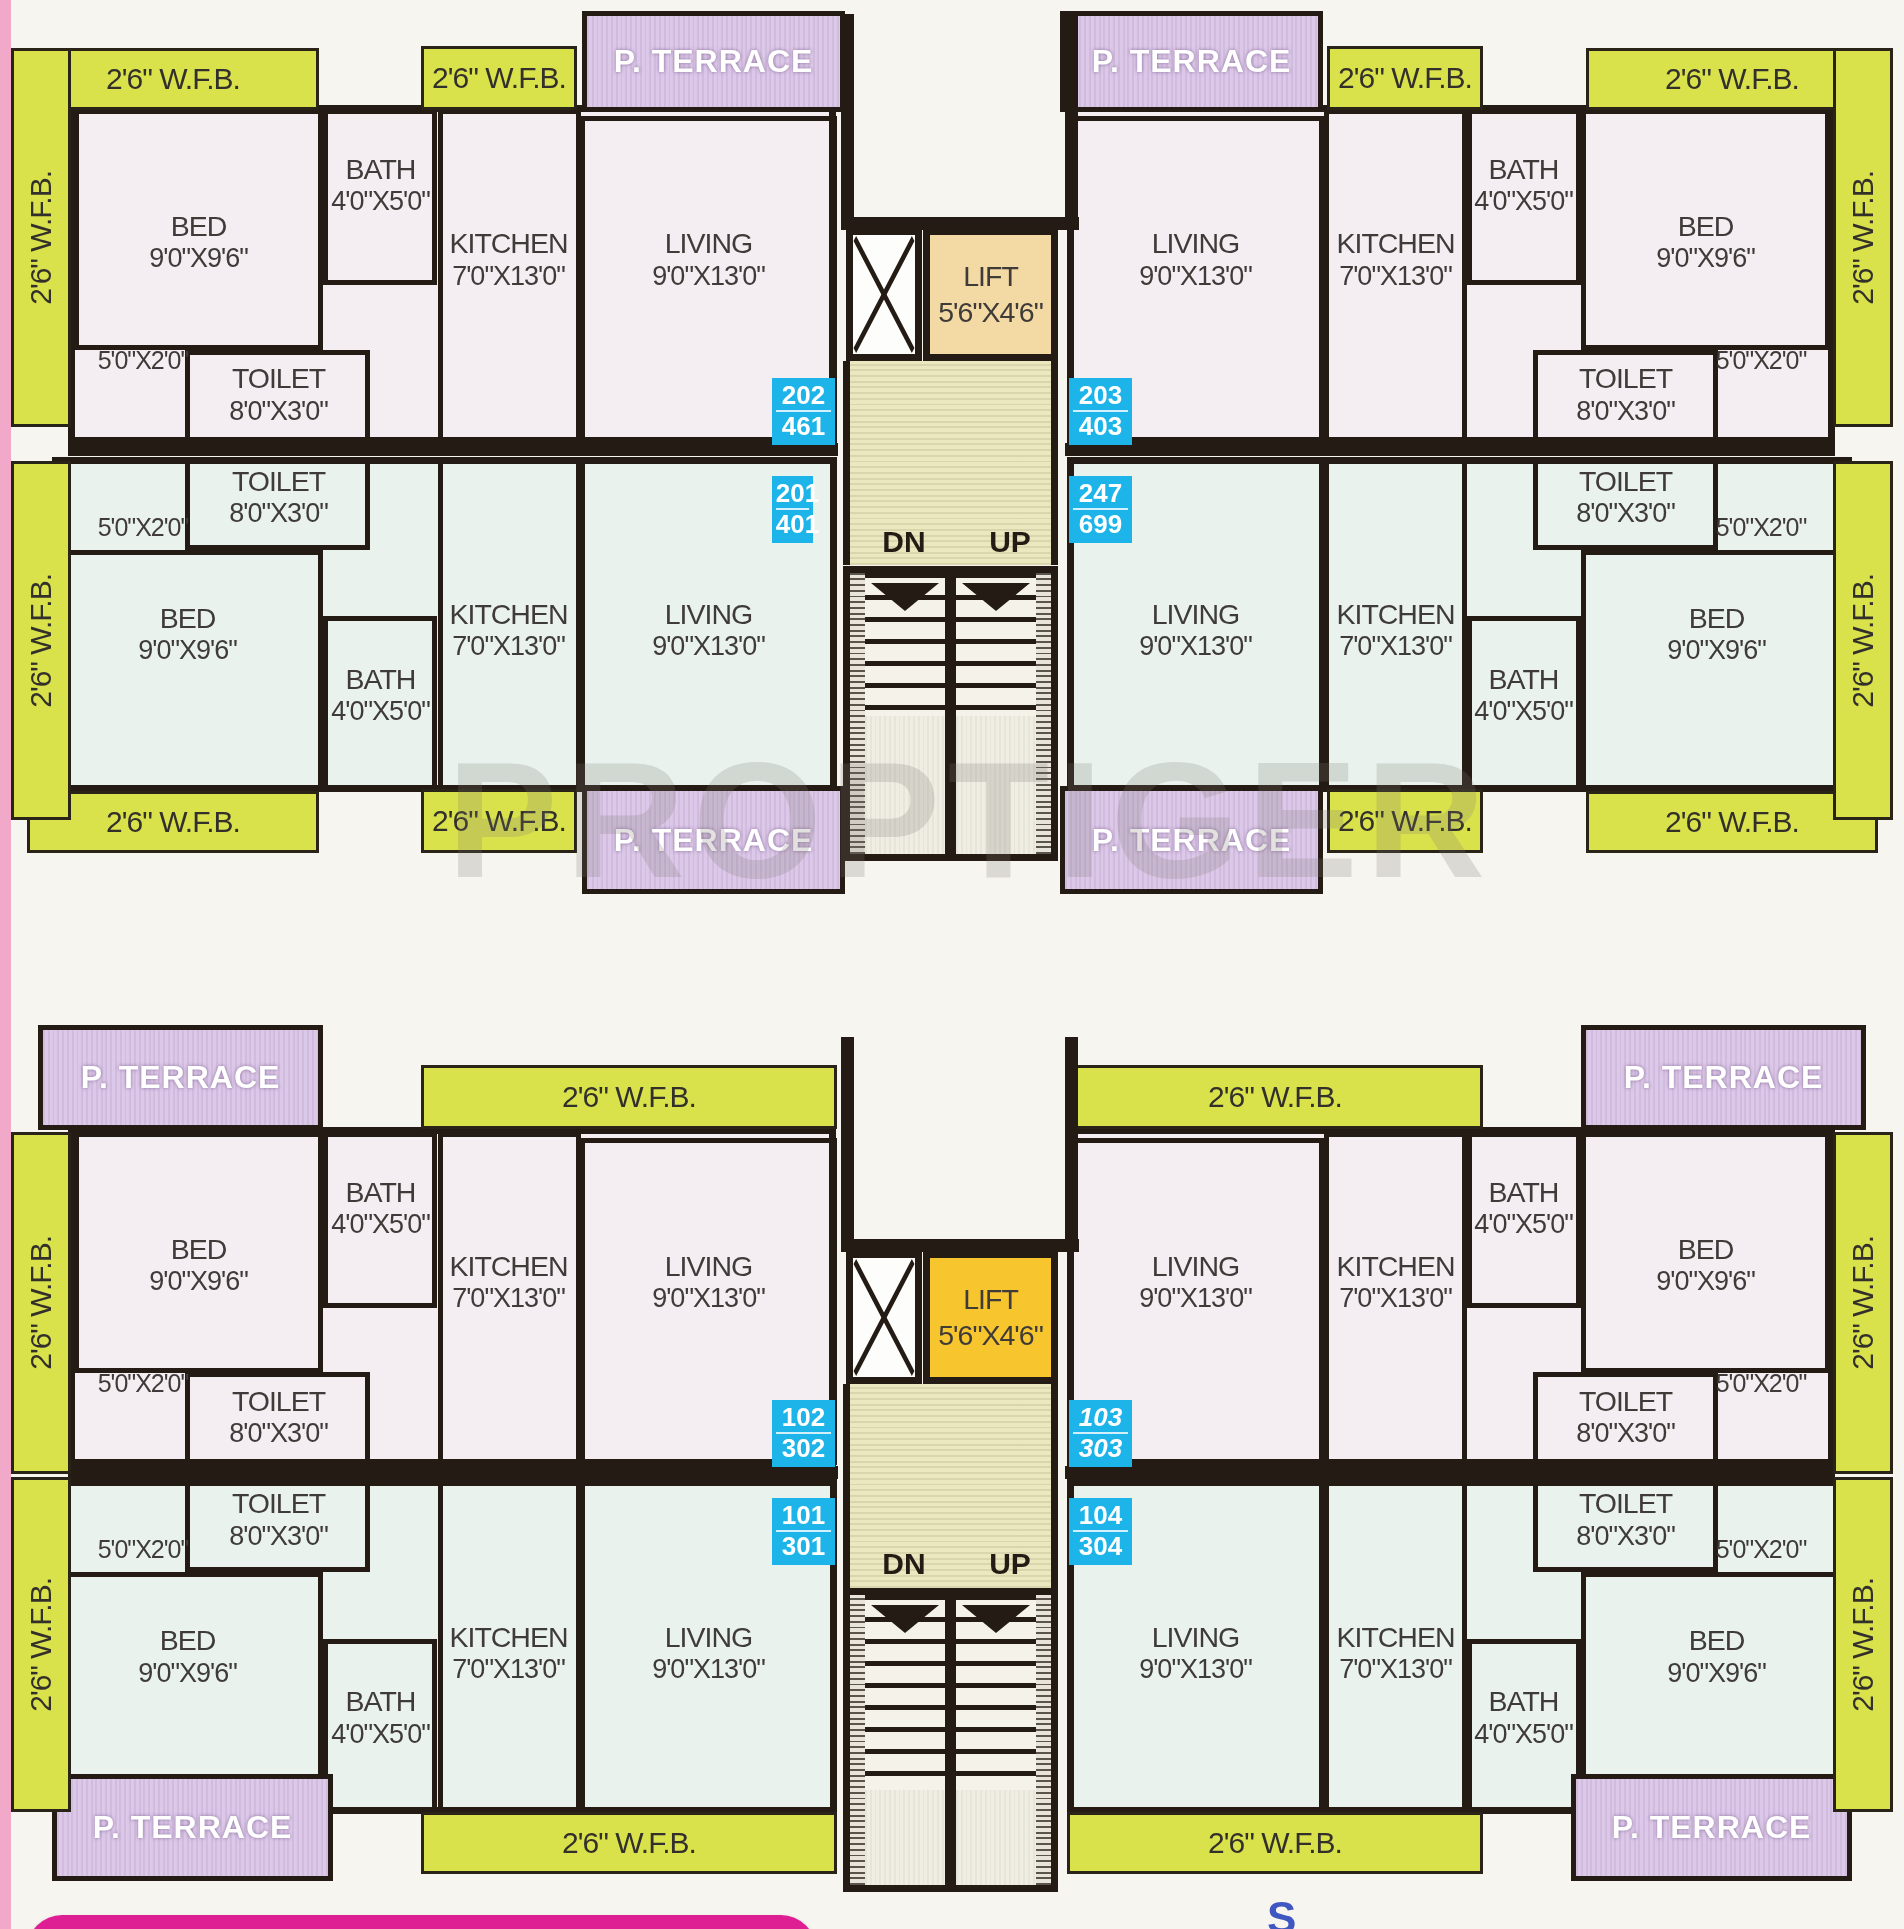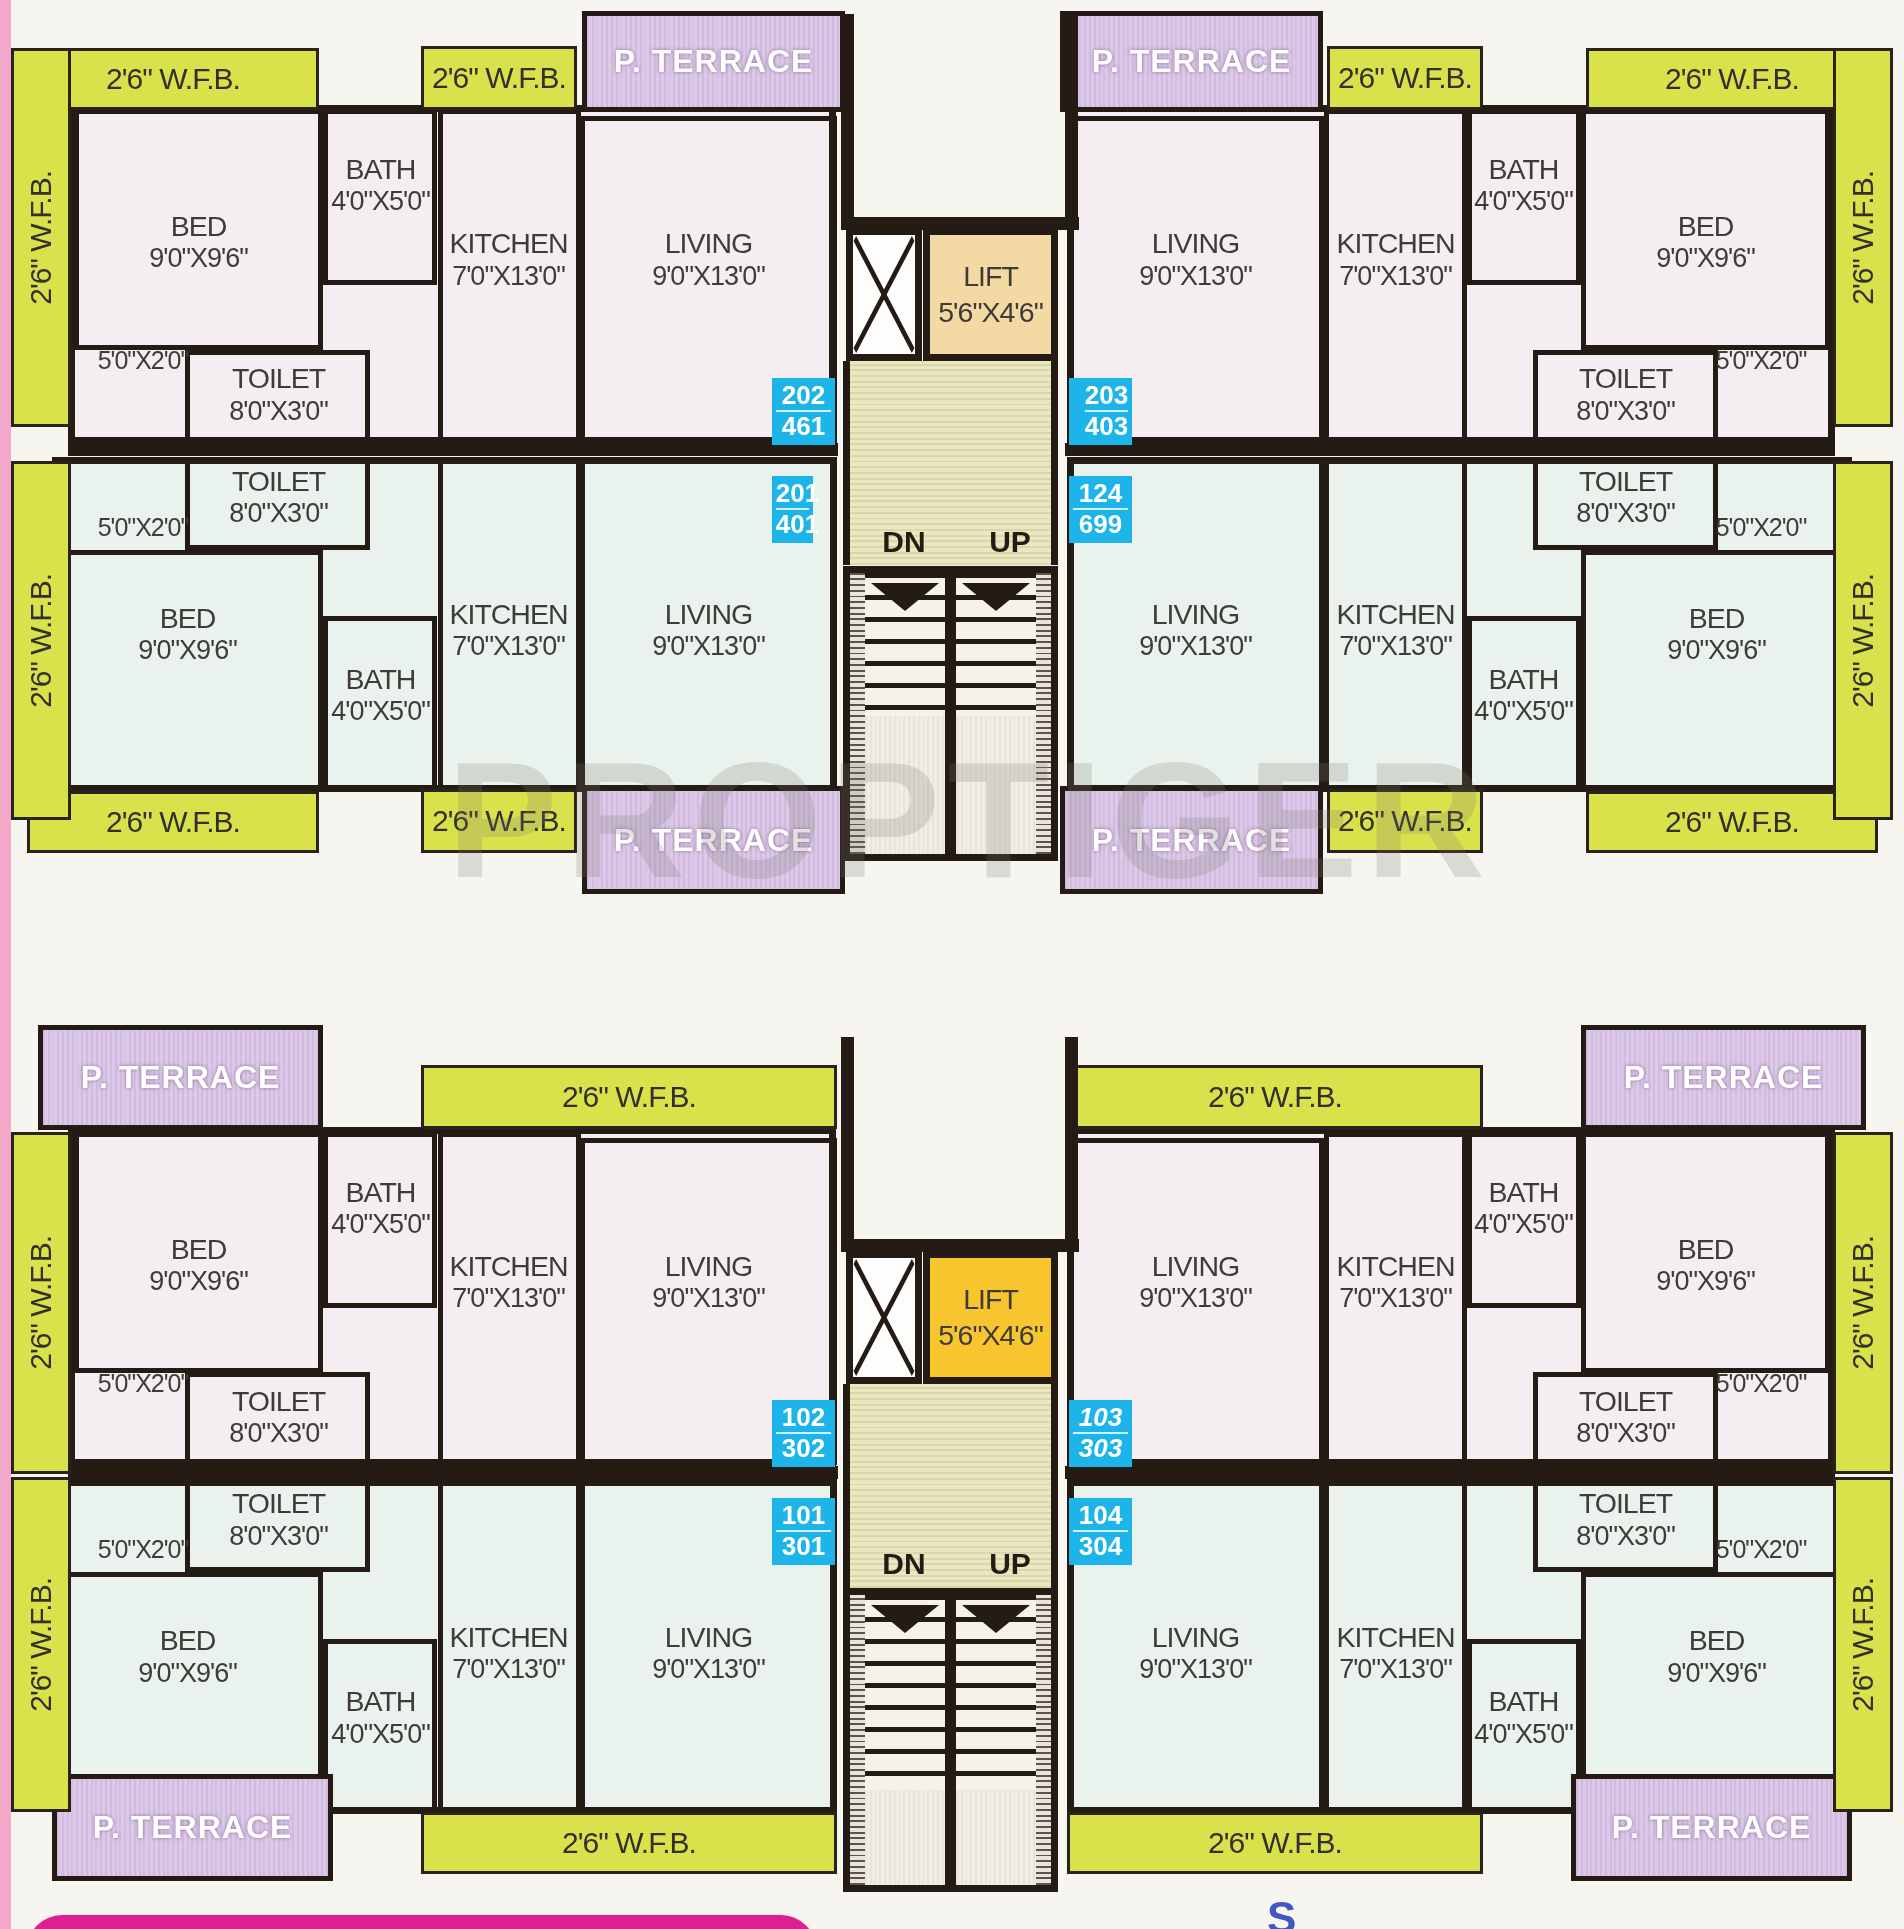--- a/index.html
+++ b/index.html
@@ -154,26 +154,26 @@
       <div class="rlabel" style="left: 1400px; top: 664px; width: 247px;">BATH</div>
       <div class="rlabel rdim" style="left: 1400px; top: 697px; width: 247px;">4'0"X5'0"</div>
       <div class="room" style="left: 1324px; top: 457px; width: 143px; height: 335px;"></div>
       <div class="rlabel" style="left: 1272px; top: 599px; width: 247px;">KITCHEN</div>
       <div class="rlabel rdim" style="left: 1272px; top: 632px; width: 247px;">7'0"X13'0"</div>
       <div class="room" style="left: 1067px; top: 457px; width: 257px; height: 335px;"></div>
       <div class="rlabel" style="left: 1072px; top: 599px; width: 247px;">LIVING</div>
       <div class="rlabel rdim" style="left: 1072px; top: 632px; width: 247px;">9'0"X13'0"</div>
       <div class="rlabel small-dim" style="left: 1666px; top: 347px; width: 190px;">5'0"X2'0"</div>
       <div class="rlabel small-dim" style="left: 1666px; top: 514px; width: 190px;">5'0"X2'0"</div>
-      <div class="badge" style="left: 1069px; top: 378px; width: 63px; height: 67px; align-items: flex-end;">
+      <div class="badge" style="left: 1069px; top: 378px; width: 63px; height: 67px;">
         <span>203</span>
         <span>403</span>
       </div>
       <div class="badge" style="left: 1069px; top: 476px; width: 63px; height: 67px;">
-        <span>124</span>
+        <span>247</span>
         <span>699</span>
       </div>
       <div class="terrace" style="left: 1060px; top: 11.4px; width: 263px; height: 101px;">
         <span>P. TERRACE</span>
       </div>
       <div class="terrace" style="left: 1060px; top: 786px; width: 263px; height: 108px;">
         <span>P. TERRACE</span>
       </div>
       <div class="wfb" style="left: 1586px; top: 48px; width: 292px; height: 62px;">
         <span>2'6" W.F.B.</span>

